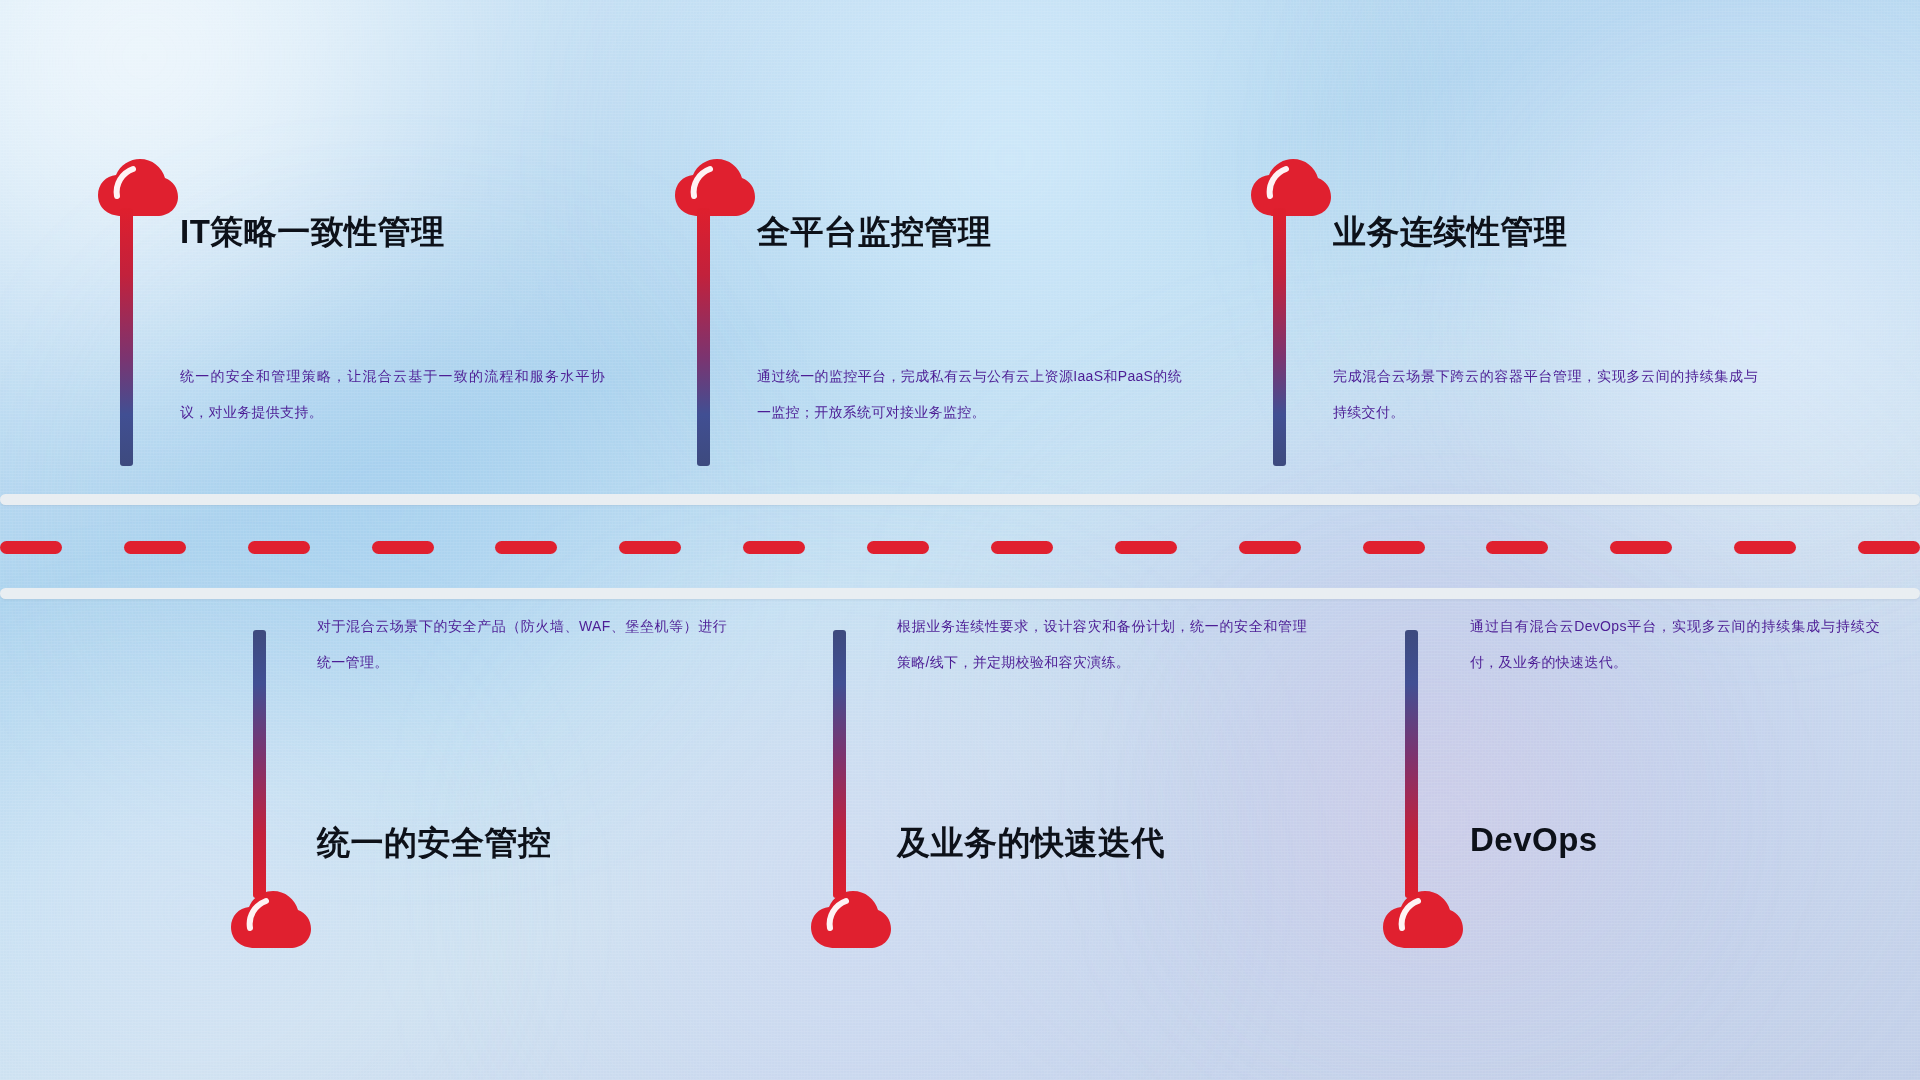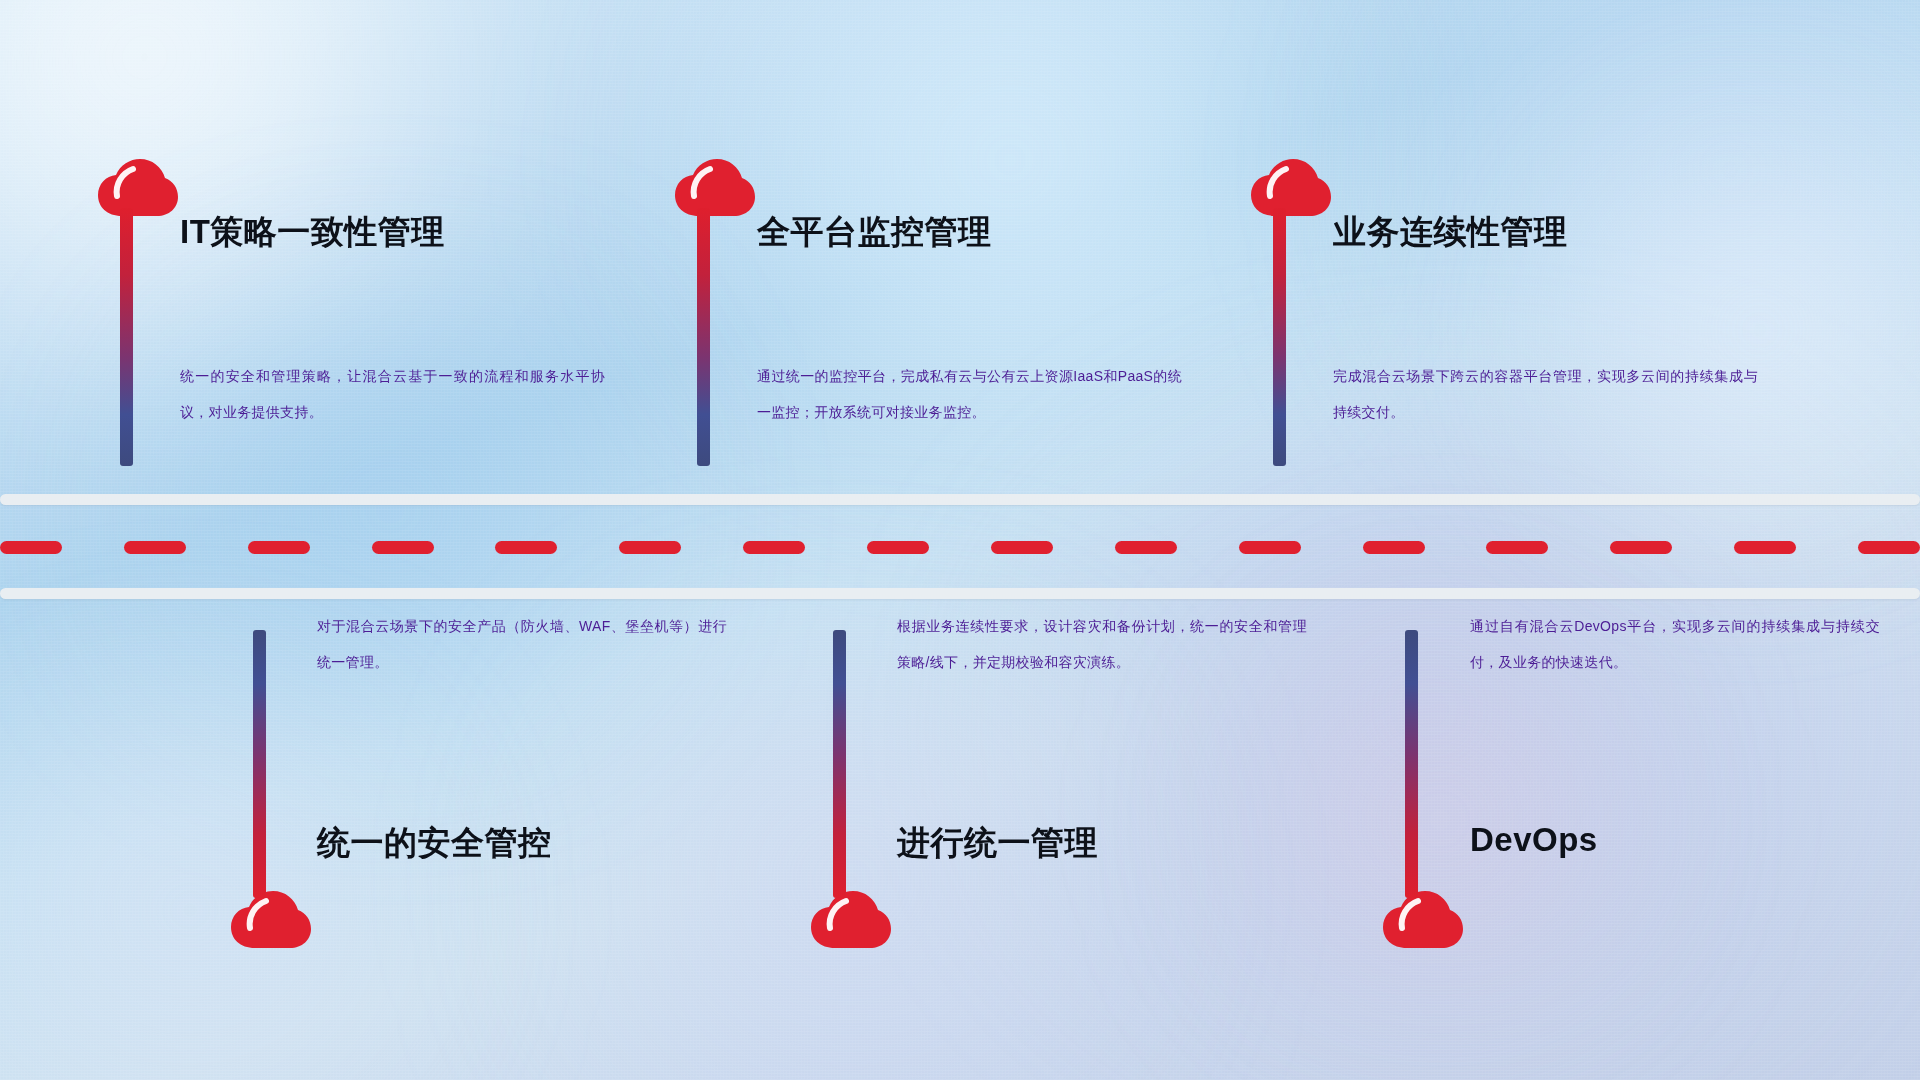--- a/index.html
+++ b/index.html
@@ -222,21 +222,21 @@
   </div>
 
   <div class="item row-bottom">
     <div class="pin" style="left:808px">
       <svg class="cloud-svg" viewBox="0 0 84 62">
         <path d="M27 58 C12 58 3 49 3 37 C3 26 11 18 21 17 C25 7 35 1 45 1 C57 1 67 9 70 20 C78 23 83 30 83 39 C83 50 74 58 62 58 Z" fill="#e0202f"></path>
         <path d="M22 38 C20 26 27 15 38 11" fill="none" stroke="#ffffff" stroke-width="6" stroke-linecap="round" opacity="0.95"></path>
       </svg>
     </div>
     <div class="stem up" style="left:833px"></div>
-    <div class="title" style="left:897px">进行统一管理</div>
+    <div class="title" style="left:897px">及业务的快速迭代</div>
     <div class="body-text" style="left:897px; width:410px">根据业务连续性要求，设计容灾和备份计划，统一的安全和管理策略/线下，并定期校验和容灾演练。</div>
   </div>
 
   <div class="item row-bottom">
     <div class="pin" style="left:1380px">
       <svg class="cloud-svg" viewBox="0 0 84 62">
         <path d="M27 58 C12 58 3 49 3 37 C3 26 11 18 21 17 C25 7 35 1 45 1 C57 1 67 9 70 20 C78 23 83 30 83 39 C83 50 74 58 62 58 Z" fill="#e0202f"></path>
         <path d="M22 38 C20 26 27 15 38 11" fill="none" stroke="#ffffff" stroke-width="6" stroke-linecap="round" opacity="0.95"></path>
       </svg>
     </div>

